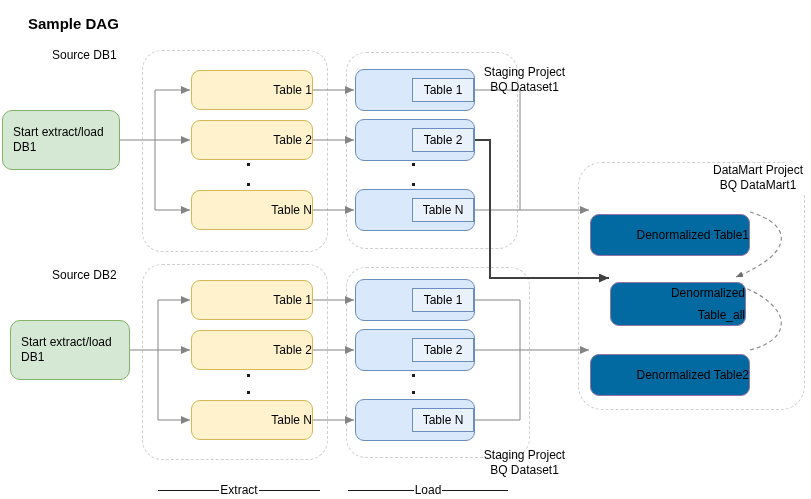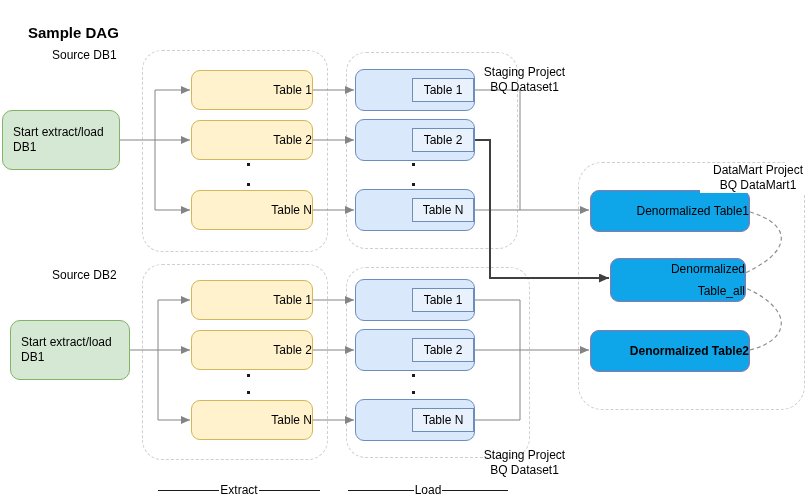--- a/index.html
+++ b/index.html
@@ -11,21 +11,21 @@
   .lbl{position:absolute;font-size:12px;line-height:15px;z-index:4;white-space:nowrap;}
   .lbl.center{text-align:center;margin-top:8px;}
   .lbl.white-bg{background:#fff;padding:0 3px;}
   .group{position:absolute;border:1px dashed #cfcfcf;border-radius:20px;z-index:1;background:transparent;box-sizing:border-box;}
   .node{position:absolute;box-sizing:border-box;display:flex;flex-direction:column;align-items:flex-end;justify-content:center;
         font-size:12px;line-height:15px;text-align:center;z-index:3;border-radius:9px;}
   .green{background:#d5e8d4;border:1px solid #82b366;align-items:flex-start;text-align:left;padding-left:10px;border-radius:10px;}
   .yellow{background:#fff2cc;border:1px solid #d6b656;}
   .blue{background:#dae8fc;border:1px solid #6c8ebf;}
   .inner{width:62px;height:24px;border:1px solid #6c8ebf;background:#e9f1fc;display:flex;align-items:center;justify-content:center;box-sizing:border-box;}
-  .purple{background:#0ea5e9;border:1px solid #9673a6;}
+  .purple{background:#0369a1;border:1px solid #9673a6;margin-top:24px;}
   .gap{margin-top:7px;}
   .dot{position:absolute;width:3px;height:3px;background:#1a1a1a;z-index:3;}
   .stage{position:absolute;display:flex;align-items:center;z-index:4;font-size:12px;line-height:15px;}
   .stage .rule{flex:1;height:1px;background:#1a1a1a;}
   .stage .txt{padding:0 1px;}
   svg.wires{position:absolute;left:0;top:0;z-index:2;pointer-events:none;}
 </style>
 </head>
 <body>
 
@@ -69,21 +69,21 @@
       <path d="M475,300 H520 V420 M475,420 H520"></path>
       <line x1="475" y1="350" x2="589" y2="350" marker-end="url(#ar)"></line>
     </g>
     <path d="M475,140 H490 V278 H609" stroke="#3f3f3f" stroke-width="2" fill="none" marker-end="url(#ard)"></path>
     <g stroke="#8f8f8f" stroke-width="1.2" stroke-dasharray="4 3" fill="none">
       <path d="M750,212 C791,224 797,252 736,277" marker-end="url(#ars)"></path>
       <path d="M750,350 C791,340 797,307 736,284" marker-end="url(#ars)"></path>
     </g>
   </svg>
 
-  <div class="title" style="left:28px;top:24px;">Sample DAG</div>
+  <div class="title" style="left:28px;top:15px;">Sample DAG</div>
   <div class="lbl" style="left:52px;top:48px;">Source DB1</div>
   <div class="lbl" style="left:52px;top:268px;">Source DB2</div>
 
   <div class="node green" style="left:2px;top:110px;width:118px;height:60px;">
     <div>Start extract/load</div>
     <div>DB1</div>
   </div>
 
   <div class="node yellow" style="left:191px;top:70px;width:122px;height:40px;">
       <div>Table 1</div>
@@ -164,21 +164,21 @@
     <div>DataMart Project</div>
     <div>BQ DataMart1</div>
   </div>
   <div class="node purple" style="left:590px;top:190px;width:160px;height:42px;">
     <div>Denormalized Table1</div>
   </div>
   <div class="node purple" style="left:610px;top:258px;width:136px;height:44px;">
     <div>Denormalized</div>
     <div class="gap">Table_all</div>
   </div>
-  <div class="node purple" style="left:590px;top:330px;width:160px;height:42px;font-weight:bold;">
+  <div class="node purple" style="left:590px;top:330px;width:160px;height:42px;">
     <div>Denormalized Table2</div>
   </div>
 
   <div class="stage" style="left:158px;top:483px;width:162px;">
     <div class="rule"></div>
     <div class="txt">Extract</div>
     <div class="rule"></div>
   </div>
   <div class="stage" style="left:348px;top:483px;width:160px;">
     <div class="rule"></div>

